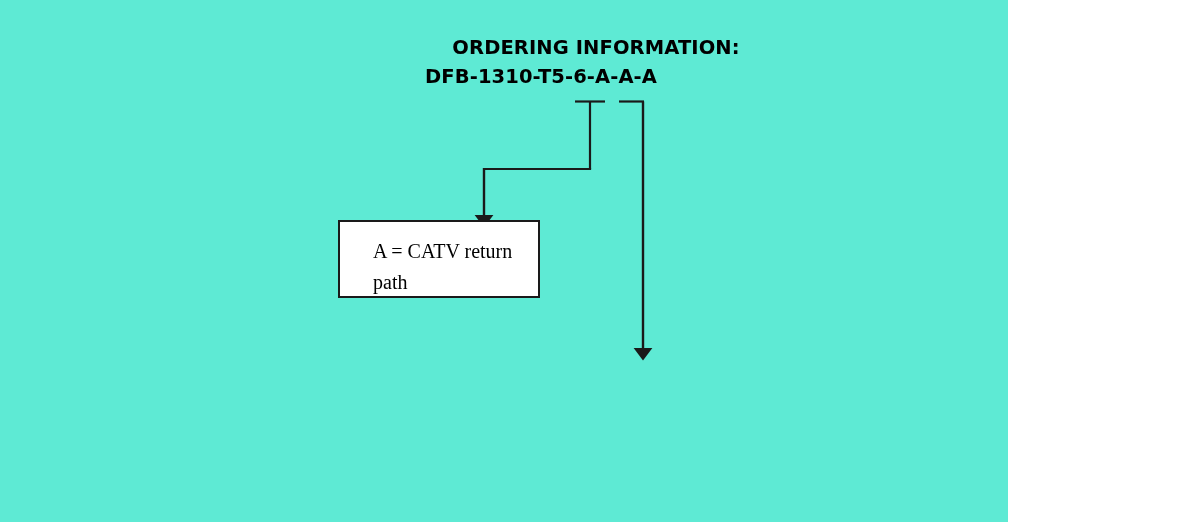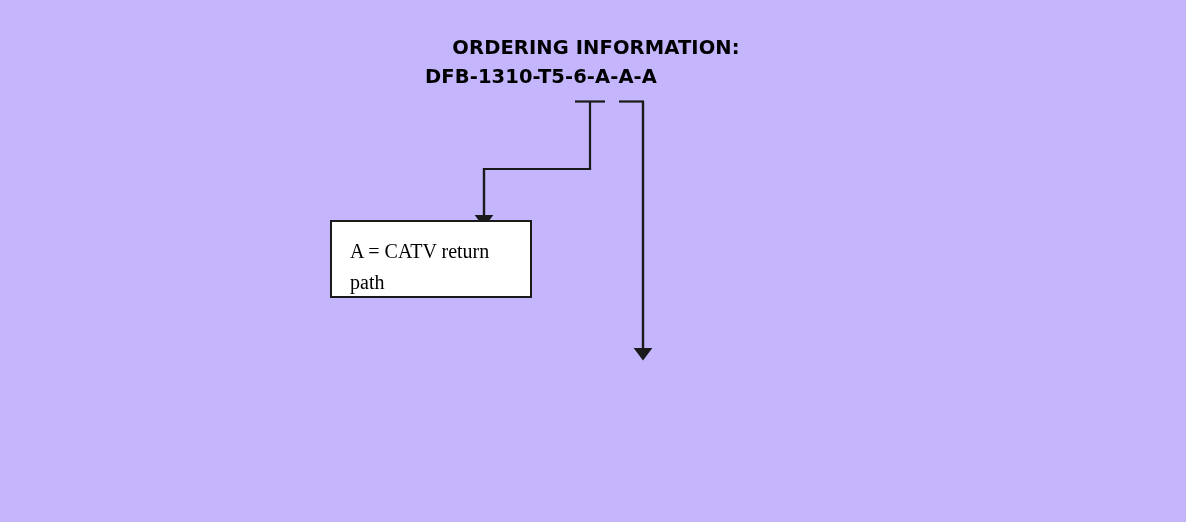--- a/index.html
+++ b/index.html
@@ -2,23 +2,23 @@
 <html><head>
 <meta charset="utf-8">
 <style>
   html, body {
     margin: 0;
     padding: 0;
     background: #ffffff;
   }
   #page {
     position: relative;
-    width: 1186px;
+    width: 1008px;
     height: 522px;
-    background: #c4b5fd;
+    background: #5eead4;
     overflow: hidden;
     font-family: "Liberation Serif", "DejaVu Serif", serif;
   }
 
   
   .title-block {
     position: absolute;
     left: 0;
     top: 33px;
     width: 1186px;
@@ -49,21 +49,22 @@
     width: 1186px;
     height: 522px;
   }
 
   
   .desc-box {
     position: absolute;
     box-sizing: border-box;
     border: 2px solid #1a1a1a;
     background: #ffffff;
-    padding: 14px 16px 10px 18px;
+    padding: 14px 16px 10px 33px;
+    margin-left: 8px;
   }
   .desc-box .box-text {
     font-family: "Liberation Serif", "DejaVu Serif", serif;
     font-size: 20px;
     line-height: 31px;
     color: #000000;
     white-space: pre-line;
   }
 
   #box-catv {

